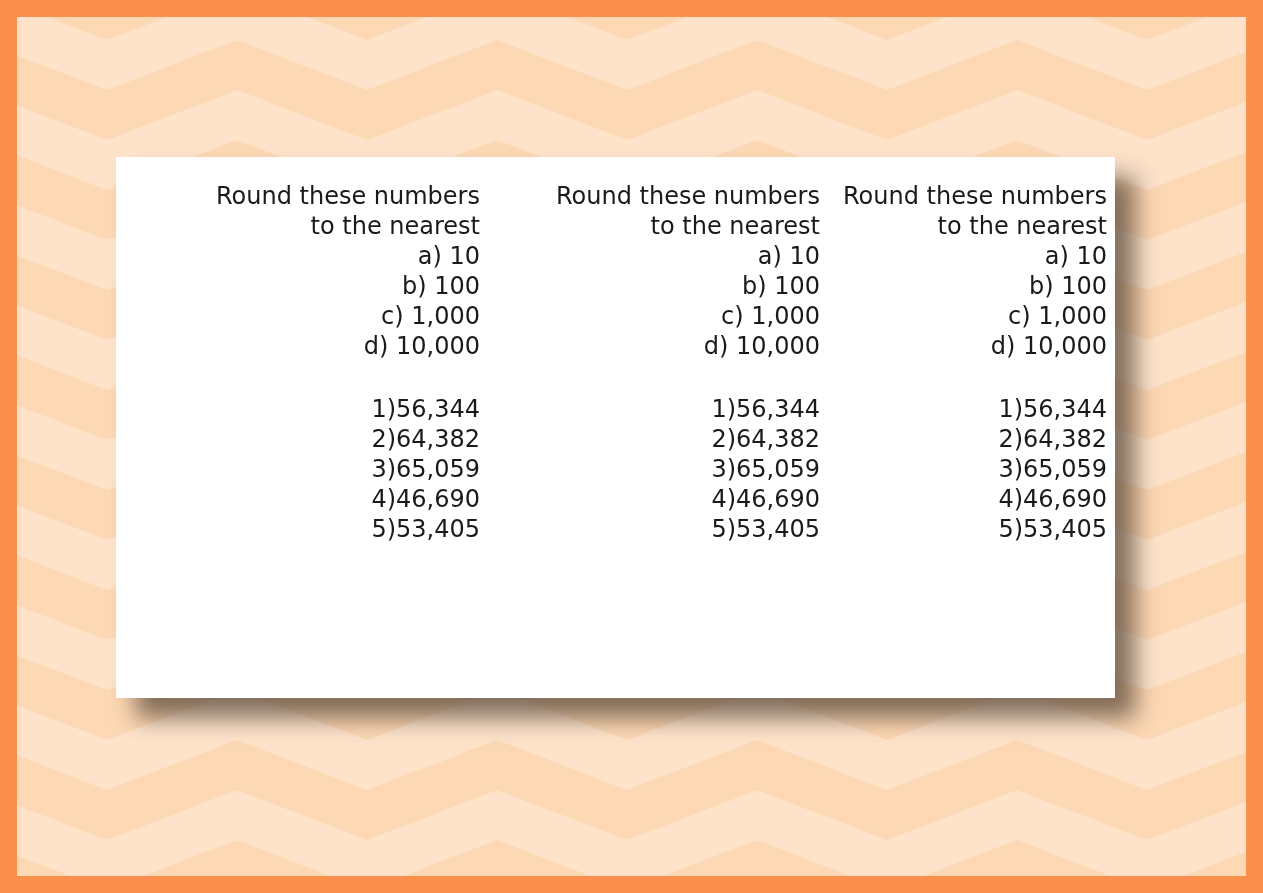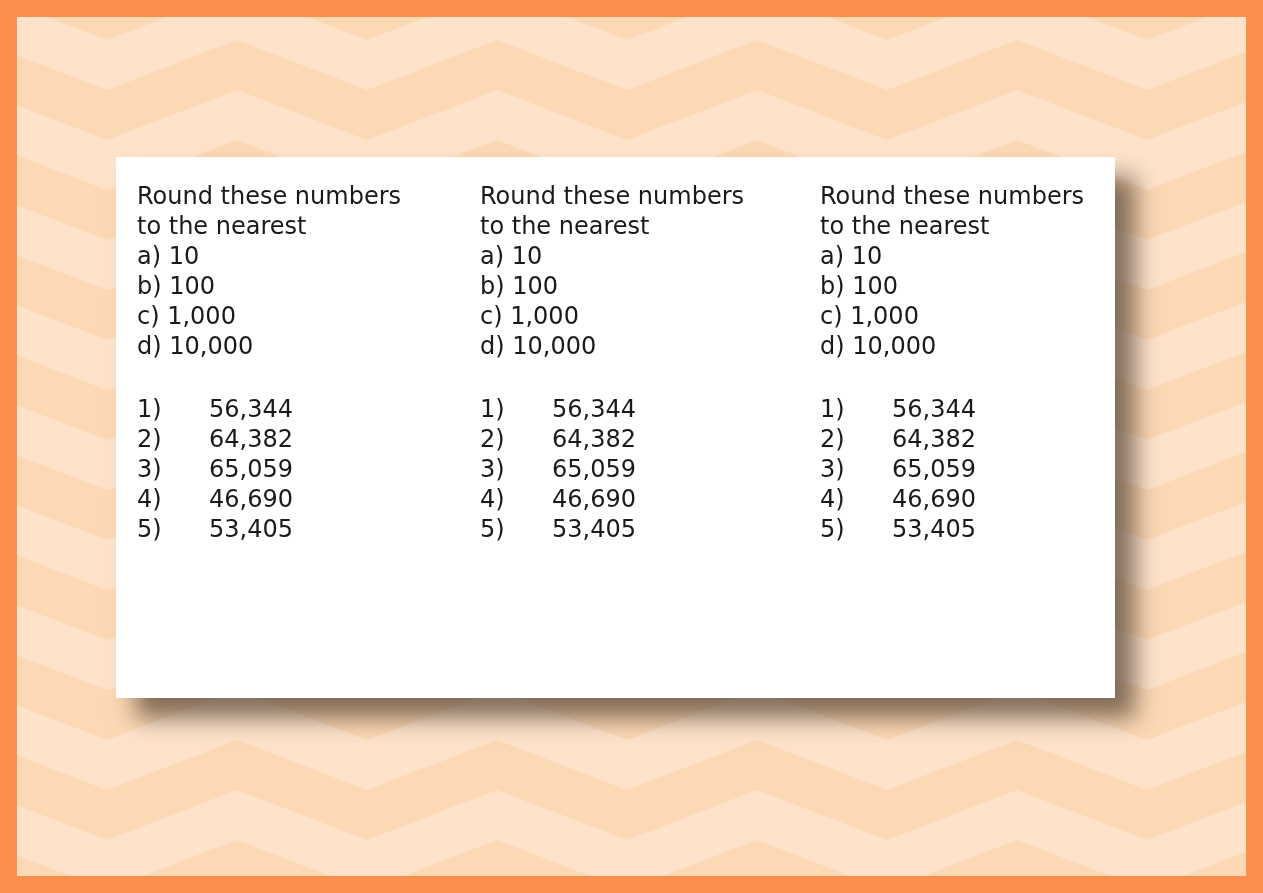--- a/index.html
+++ b/index.html
@@ -12,20 +12,21 @@
     position: relative;
     font-family: "DejaVu Sans", sans-serif;
     overflow: hidden;
   }
   .frame {
     position: absolute;
     inset: 0;
     width: 1263px;
     height: 893px;
     background: #fa8f4e;
+    text-align: right;
   }
   .bg {
     position: absolute;
     inset: 17px;
     background: #fee3ca;
     overflow: hidden;
   }
   .bg svg {
     display: block;
     width: 100%;

